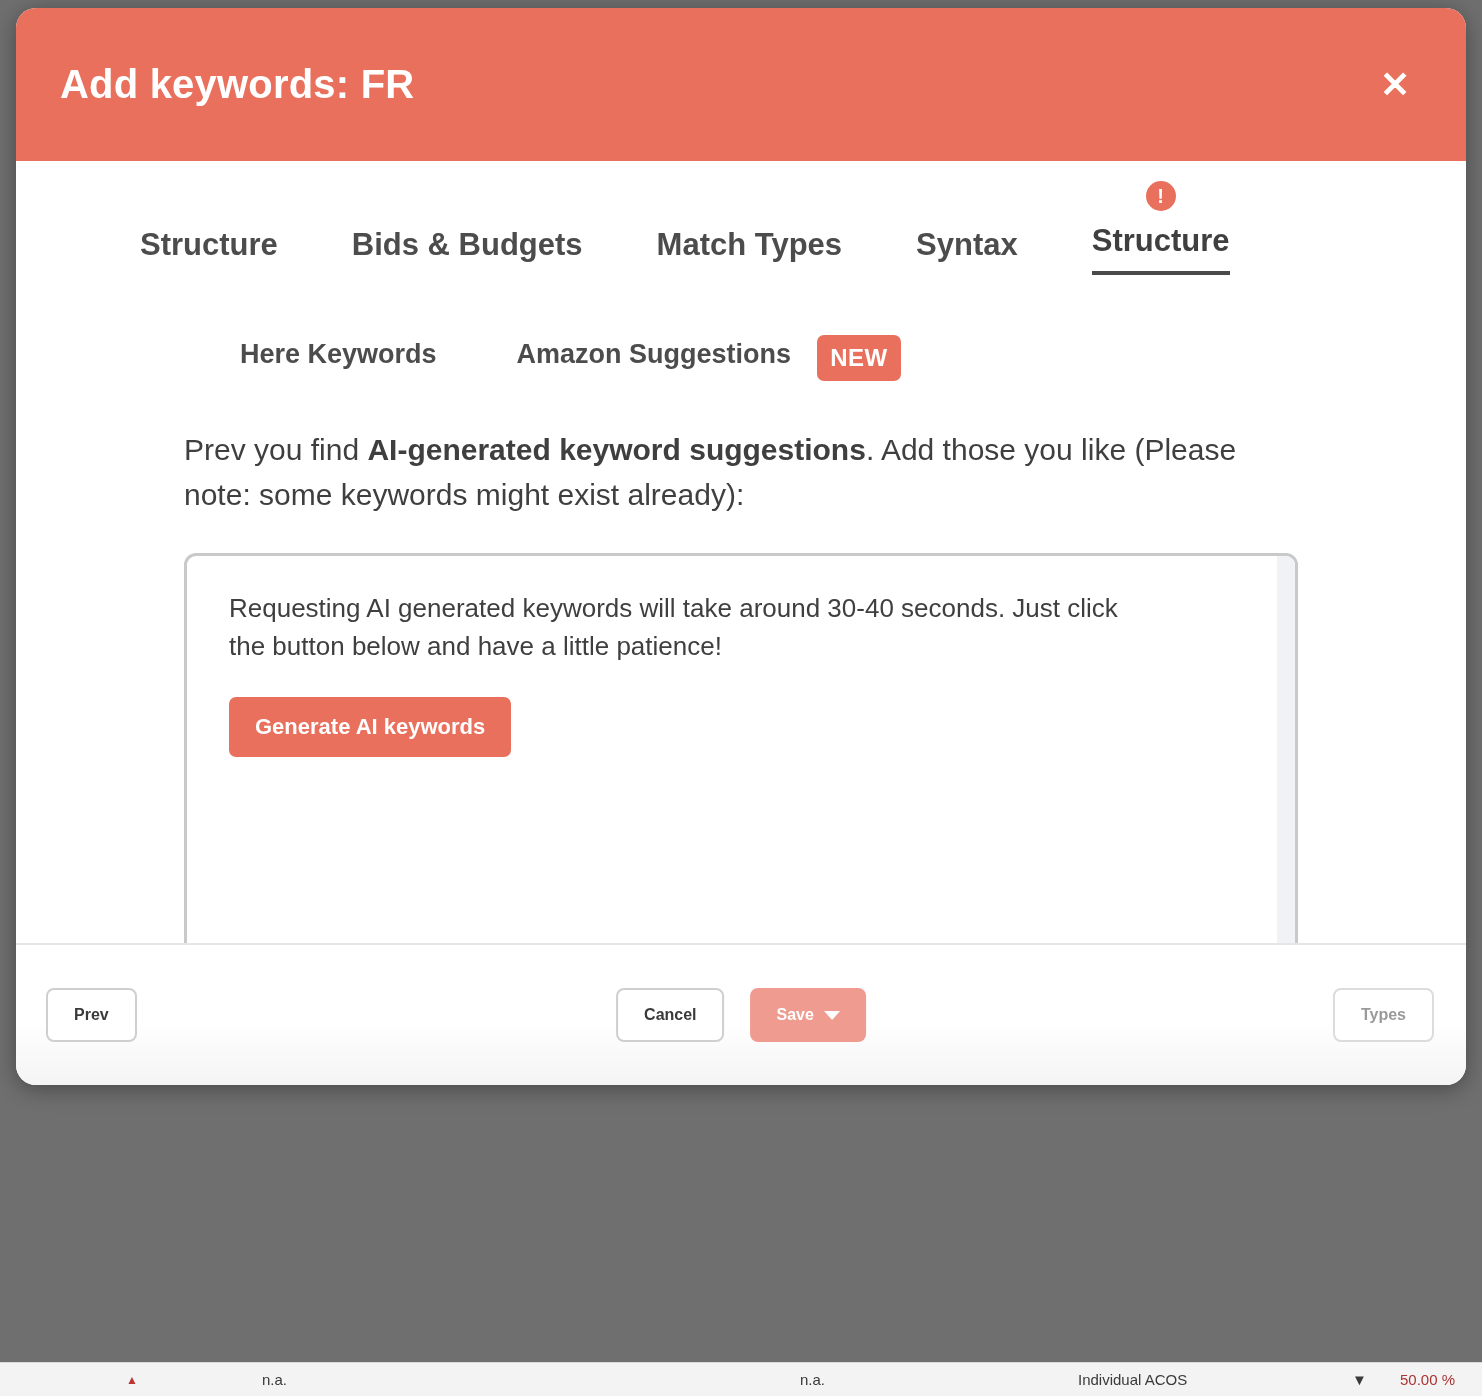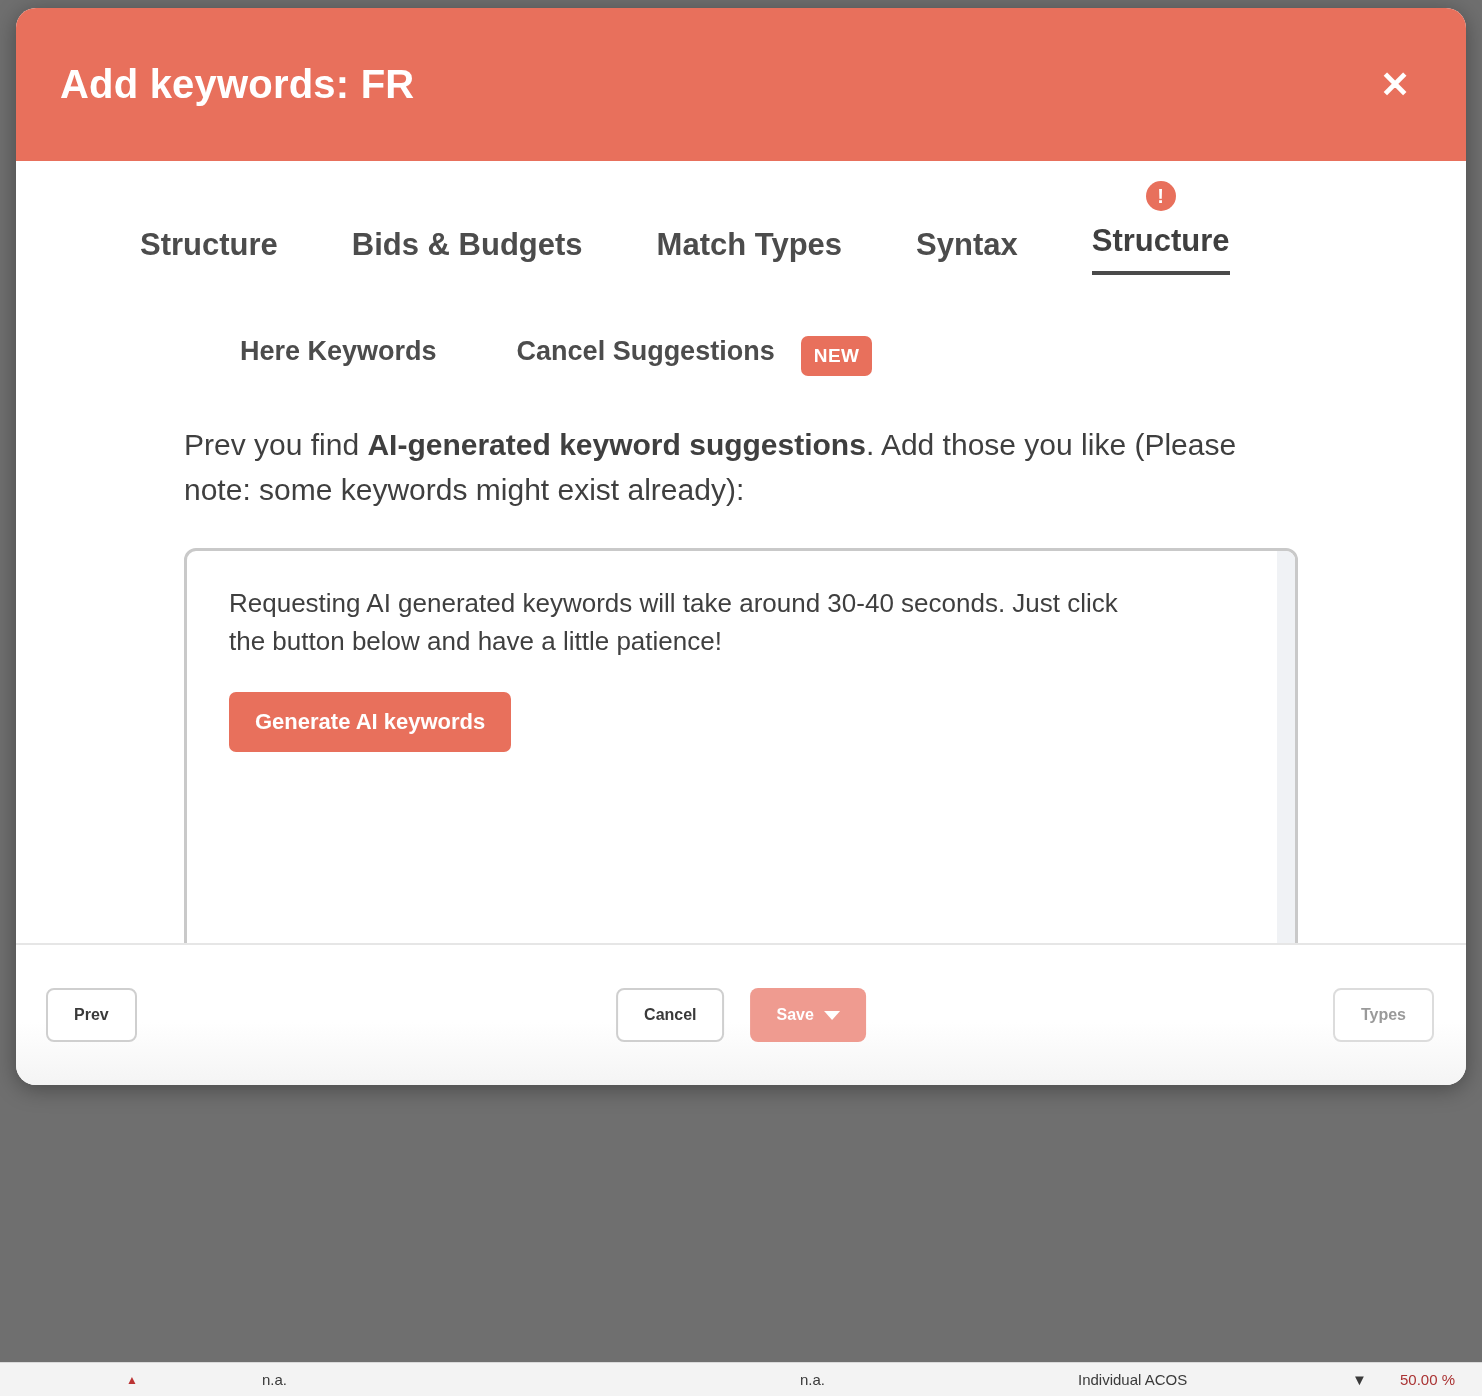--- a/index.html
+++ b/index.html
@@ -143,21 +143,21 @@
     margin-right: 68px;
     cursor: pointer;
     white-space: nowrap;
     background: none; border: none;
     font-family: "Liberation Sans", sans-serif;
   }
   .subtab.active { border-bottom: 4px solid #4a4a4a; }
   .new-badge {
     background: #e8705c;
     color: #ffffff;
-    font-size: 19px;
+    font-size: 24px;
     font-weight: bold;
     border-radius: 7px;
     padding: 9px 13px;
     margin-left: -48px;
     letter-spacing: .5px;
   }
 
   
   .intro {
     padding-left: 168px;
@@ -282,21 +282,21 @@
       <button class="tab">Match Types</button>
       <button class="tab">Syntax</button>
       <button class="tab active">
         <span class="warn-badge">!</span>
         <span>Structure</span>
       </button>
     </div>
 
     <div class="subtabs">
       <button class="subtab">Here Keywords</button>
-      <button class="subtab">Cancel Suggestions</button>
+      <button class="subtab">Amazon Suggestions</button>
       <span class="new-badge">NEW</span>
     </div>
 
     <div class="intro">
       <span>Prev you find </span><b>AI-generated keyword suggestions</b><span>. Add those you like (Please note: some keywords might exist already):</span>
     </div>
 
     <div class="panel">
       <div class="panel-scrollbar"></div>
       <div class="panel-inner">

